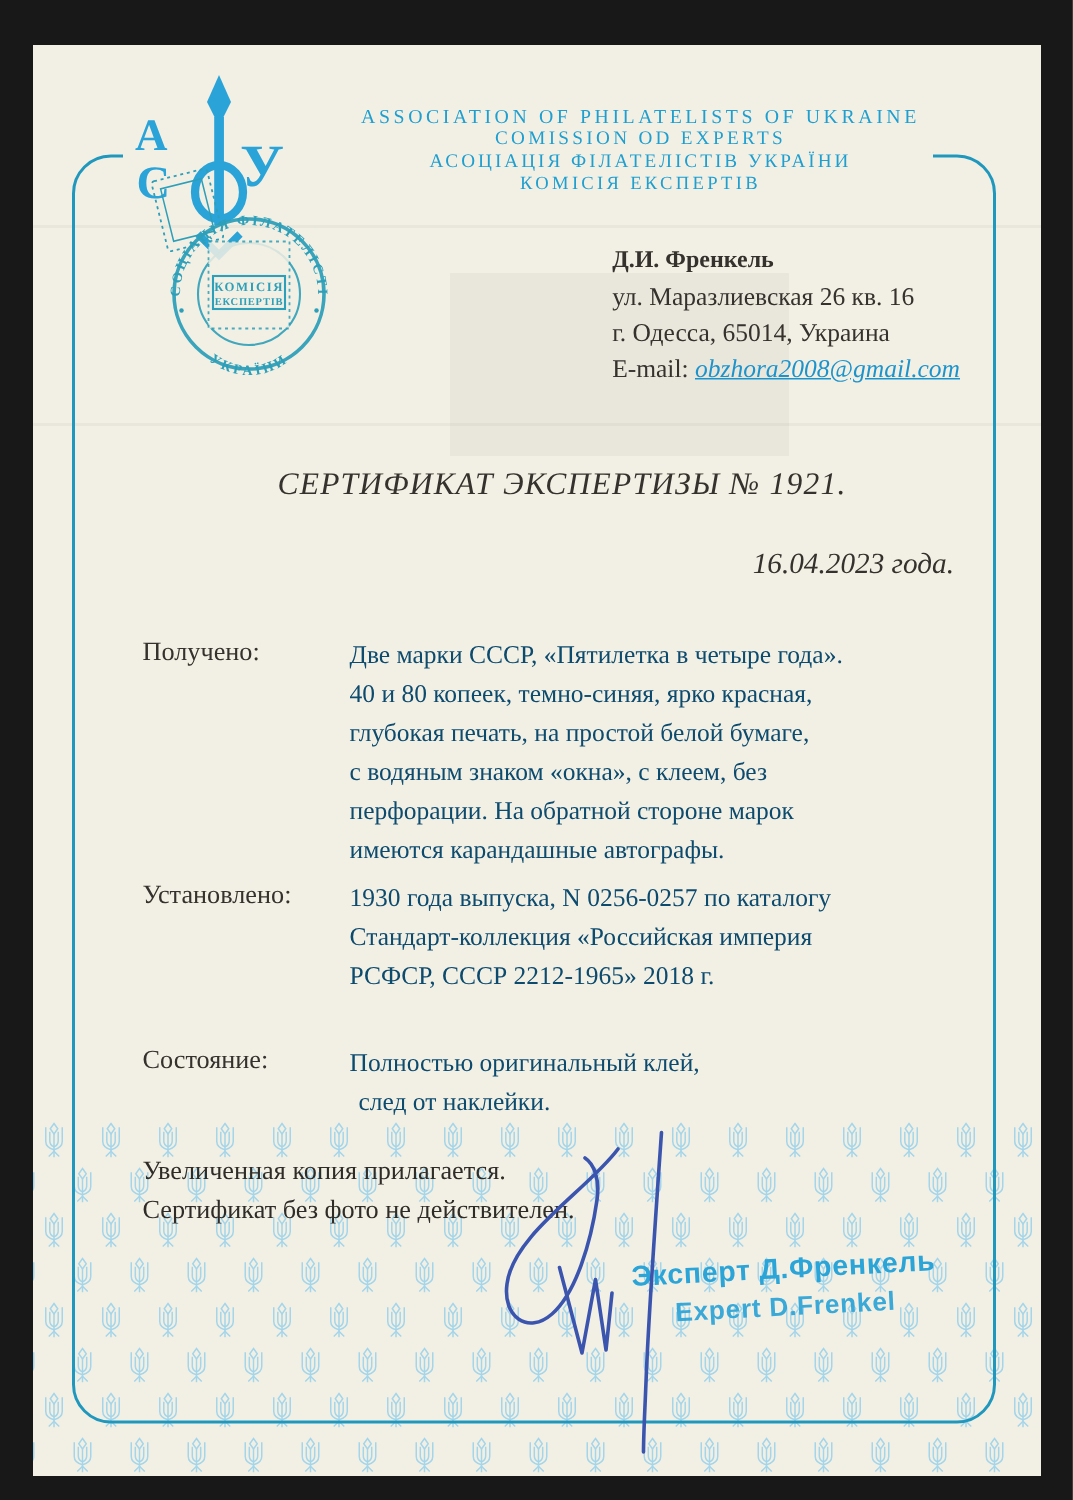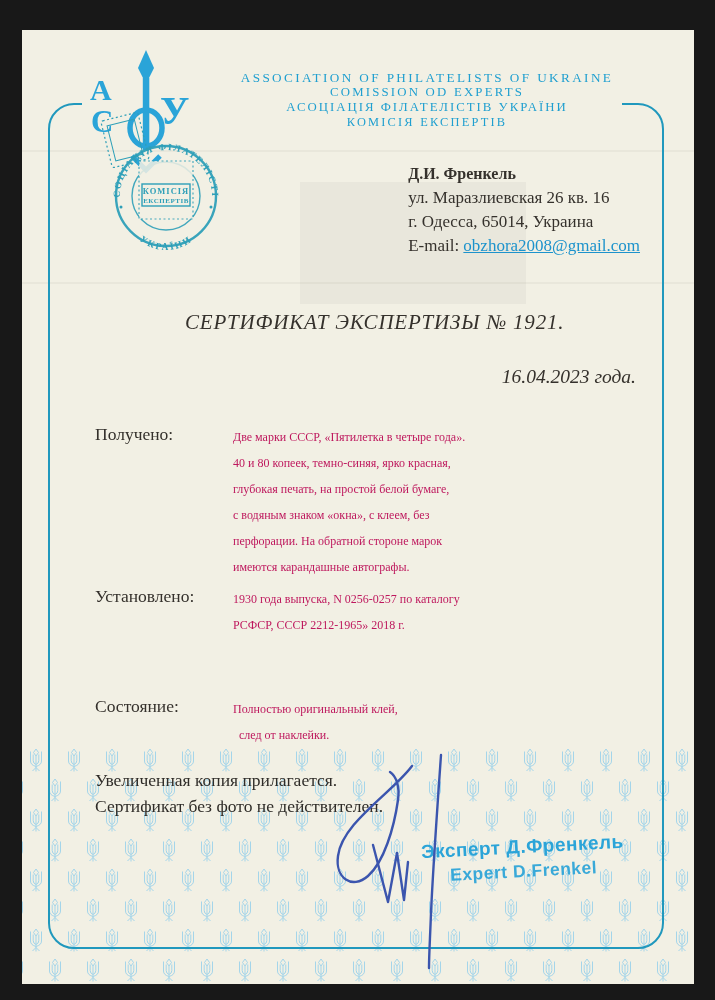--- a/index.html
+++ b/index.html
@@ -26,30 +26,30 @@
   .header-block{position:absolute;left:170px;top:40px;width:470px;text-align:center;z-index:6;
                 color:#1f9fd0;font-weight:normal;}
   .header-block .h1{font-size:13.2px;letter-spacing:2.4px;line-height:15px;}
   .header-block .h2{font-size:12.8px;letter-spacing:2.2px;line-height:15px;}
   .header-block .h3{font-size:12.8px;letter-spacing:2.0px;line-height:15px;}
   .header-block .h4{font-size:12.4px;letter-spacing:2.2px;line-height:15px;}
   
   .contact-block{position:absolute;right:54px;top:132px;text-align:left;z-index:6;
                  color:#35312c;font-size:17px;line-height:24px;}
   .contact-name{font-weight:bold;font-size:16px;}
-  .email-link{color:#1d93cc;text-decoration:underline;}
+  .email-link{color:#1d93cc;text-decoration:underline;font-style:italic;}
   
   .cert-title{position:absolute;left:163px;top:280px;font-style:italic;font-size:21px;
               letter-spacing:0.8px;color:#35312c;z-index:6;}
   .cert-date{position:absolute;right:58px;top:336px;font-style:italic;font-size:19.5px;
              color:#35312c;z-index:6;text-align:right;}
   
   .sec-label{position:absolute;left:73px;font-size:17.5px;color:#35312c;z-index:6;}
-  .sec-text{position:absolute;left:211px;width:430px;font-size:12px;line-height:26px;
-            color:#be185d;z-index:6;font-family:Liberation Serif, serif;}
+  .sec-text{position:absolute;left:211px;width:430px;font-size:17px;line-height:26px;
+            color:#0c4a6e;z-index:6;font-family:Liberation Serif, serif;}
   .lab-received,.txt-received{top:394px;}
   .lab-established,.txt-established{top:556px;}
   .lab-condition,.txt-condition{top:666px;}
   .sec-text .bold{font-weight:bold;}
   .sec-text .sl{padding-left:6px;}
   
   .note-line{position:absolute;left:73px;font-size:17.5px;color:#2f2c28;z-index:6;}
   .note1{top:740px;} .note2{top:766px;}
   
   .stamp-block{position:absolute;left:391px;top:804px;width:220px;text-align:center;z-index:6;
@@ -303,20 +303,21 @@
       <div>40 и 80 копеек, темно-синяя, ярко красная,</div>
       <div>глубокая печать, на простой белой бумаге,</div>
       <div>с водяным знаком «окна», с клеем, без</div>
       <div>перфорации. На обратной стороне марок</div>
       <div>имеются карандашные автографы.</div>
     </div>
 
     <div class="sec-label lab-established">Установлено:</div>
     <div class="sec-text txt-established">
       <div>1930 года выпуска, N 0256-0257 по каталогу</div>
+      <div>Стандарт-коллекция «Российская империя</div>
       <div>РСФСР, СССР 2212-1965» 2018 г.</div>
     </div>
 
     <div class="sec-label lab-condition">Состояние:</div>
     <div class="sec-text txt-condition">
       <div>Полностью оригинальный клей,</div>
       <div class="sl">след от наклейки.</div>
     </div>
 
     <div class="note-line note1">Увеличенная копия прилагается.</div>

